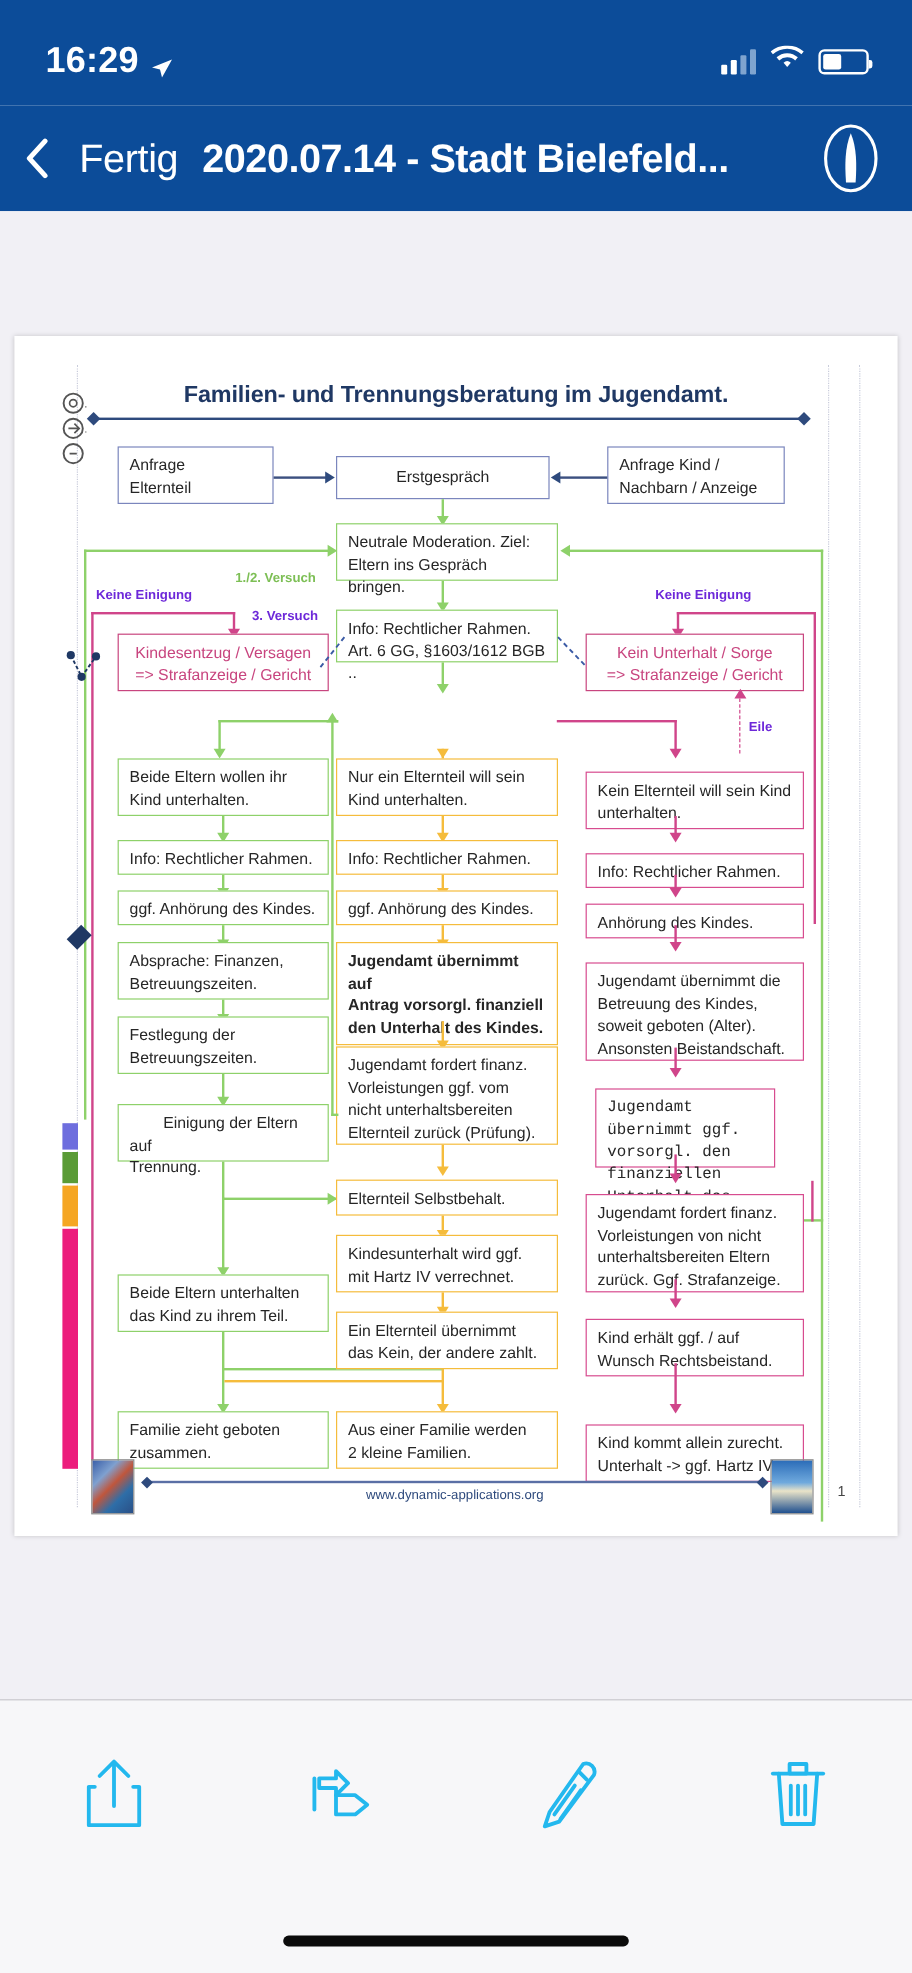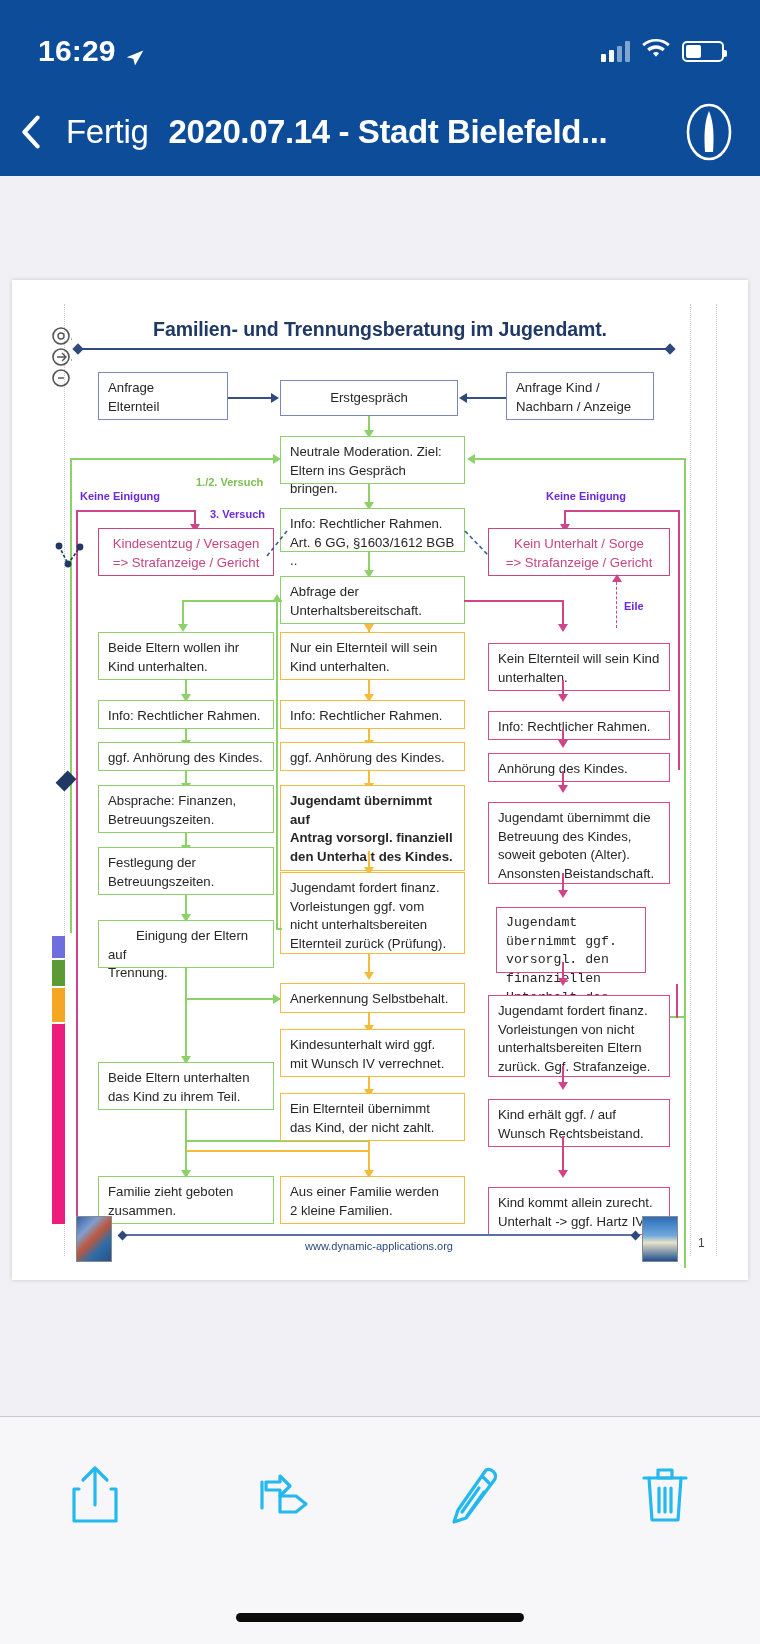--- a/index.html
+++ b/index.html
@@ -268,24 +268,20 @@
             </svg>
         </div>
         <div style="position:absolute;left:434px;top:226px;width:26px;height:28px;">
           <svg width="26" height="28">
               <line x1="1" y1="1" x2="25" y2="26" stroke="#3b5ba5" stroke-width="1.6" stroke-dasharray="4 3"></line>
             </svg>
         </div>
 
         <div class="ln g" style="left:338px; top:248px; width:2px; height:22px;"></div>
         <div class="ah down" style="left:334px; top:266px;"></div>
-        <div class="node green" style="left:250px; top:272px; width:185px; height:48px;">
-          <span style="white-space:pre-line;">Abfrage der
-Unterhaltsbereitschaft.</span>
-        </div>
 
         <div class="ln g" style="left:152px; top:296px; width:100px; height:2px;"></div>
         <div class="ln g" style="left:152px; top:296px; width:2px; height:28px;"></div>
         <div class="ah down" style="left:148px; top:320px;"></div>
 
         <div class="ln a" style="left:338px; top:320px; width:2px; height:16px;"></div>
         <div class="ah down a" style="left:334px; top:320px;"></div>
 
         <div class="ln p" style="left:434px; top:296px; width:100px; height:2px;"></div>
         <div class="ln p" style="left:532px; top:296px; width:2px; height:28px;"></div>
@@ -344,29 +340,29 @@
 Antrag vorsorgl. finanziell
 den Unterhalt des Kindes.</span></div>
         <div class="ln a" style="left:338px; top:547px;width:2px;height:20px;"></div>
           <div class="ah down a" style="left:334px;top:563px;"></div>
         <div class="node amber" style="left:250px; top:568px; width:185px; height:82px;"><span style="white-space:pre-line;">Jugendamt fordert finanz.
 Vorleistungen ggf. vom
 nicht unterhaltsbereiten
 Elternteil zurück (Prüfung).</span></div>
         <div class="ln a" style="left:338px; top:650px;width:2px;height:22px;"></div>
           <div class="ah down a" style="left:334px;top:668px;"></div>
-        <div class="node amber" style="left:250px; top:679px; width:185px; height:30px;"><span>Anerkennung Selbstbehalt.</span></div>
+        <div class="node amber" style="left:250px; top:679px; width:185px; height:30px;"><span>Elternteil Selbstbehalt.</span></div>
         <div class="ln a" style="left:338px; top:709px;width:2px;height:16px;"></div>
           <div class="ah down a" style="left:334px;top:721px;"></div>
         <div class="node amber" style="left:250px; top:725px; width:185px; height:48px;"><span style="white-space:pre-line;">Kindesunterhalt wird ggf.
-mit Wunsch IV verrechnet.</span></div>
+mit Hartz IV verrechnet.</span></div>
         <div class="ln a" style="left:338px; top:773px;width:2px;height:16px;"></div>
           <div class="ah down a" style="left:334px;top:785px;"></div>
         <div class="node amber" style="left:250px; top:789px; width:185px; height:48px;"><span style="white-space:pre-line;">Ein Elternteil übernimmt
-das Kind, der nicht zahlt.</span></div>
+das Kein, der andere zahlt.</span></div>
         <div class="ln a" style="left:338px; top:837px; width:2px; height:36px;"></div>
         <div class="ln a" style="left:157px; top:846px; width:183px; height:2px;"></div>
         <div class="ah down a" style="left:334px; top:866px;"></div>
         <div class="node amber" style="left:250px; top:872px; width:185px; height:48px;"><span style="white-space:pre-line;">Aus einer Familie werden
 2 kleine Familien.</span></div>
 
         <div class="ln g" style="left:246px; top:296px; width:2px; height:330px;"></div>
         <div class="ah up g" style="left:242px; top:290px;"></div>
         <div class="ln g" style="left:246px; top:624px; width:6px; height:2px;"></div>
 

